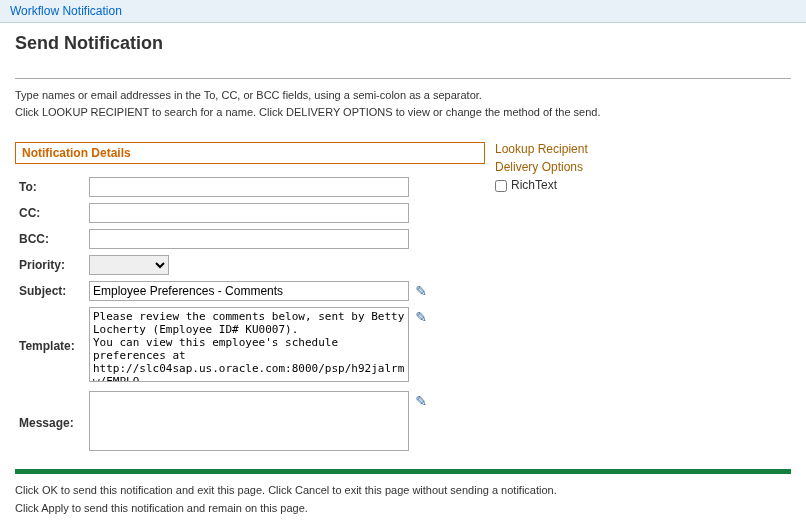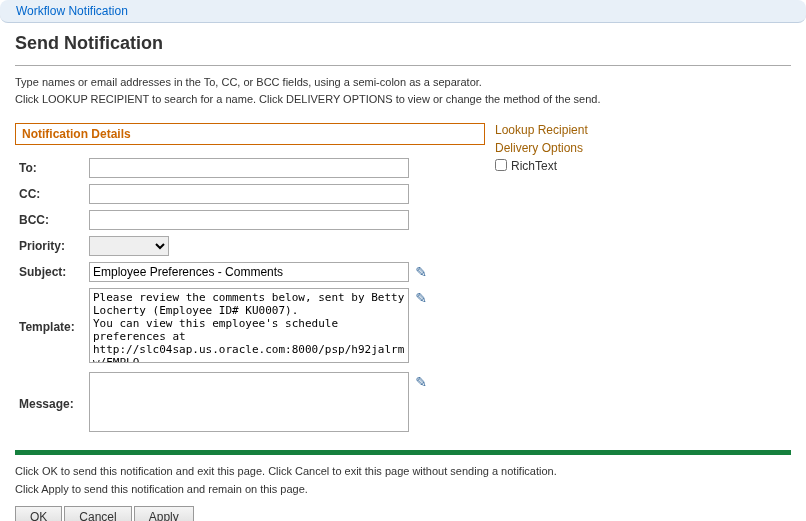--- a/index.html
+++ b/index.html
@@ -6,47 +6,46 @@
     body {
       font-family: Arial, Helvetica, sans-serif;
       font-size: 12px;
       background: #fff;
       color: #333;
       width: 806px;
       min-height: 521px;
     }
     .top-bar {
       background: #e8f0f8;
-      padding: 4px 16px;
+      padding: 4px 10px;
       border-bottom: 1px solid #c0cfe0;
-      border-radius: 8px;
     }
     .top-bar a {
       color: #0066cc;
       text-decoration: none;
       font-size: 12px;
     }
     .main-container {
       padding: 10px 15px;
     }
     .page-title {
       font-size: 18px;
       font-weight: bold;
       color: #333;
-      margin-bottom: 11px;
+      margin-bottom: 24px;
     }
     .divider {
       border: none;
       border-top: 1px solid #aaa;
       margin-bottom: 8px;
     }
     .instructions {
       font-size: 11px;
       color: #333;
-      margin-bottom: 16px;
+      margin-bottom: 22px;
       line-height: 1.5;
     }
     .content-area {
       display: flex;
       gap: 10px;
     }
     .left-panel {
       flex: 1;
       max-width: 470px;
     }
@@ -155,21 +154,21 @@
     }
     .right-panel a {
       color: #a16207;
       text-decoration: none;
       font-size: 12px;
       display: block;
       margin-bottom: 4px;
     }
     .rich-text-row {
       display: flex;
-      align-items: flex-start;
+      align-items: flex-end;
       gap: 4px;
       margin-top: 2px;
     }
     .rich-text-checkbox {
       width: 12px;
       height: 12px;
     }
     .bottom-instructions {
       margin-top: 12px;
       font-size: 11px;

